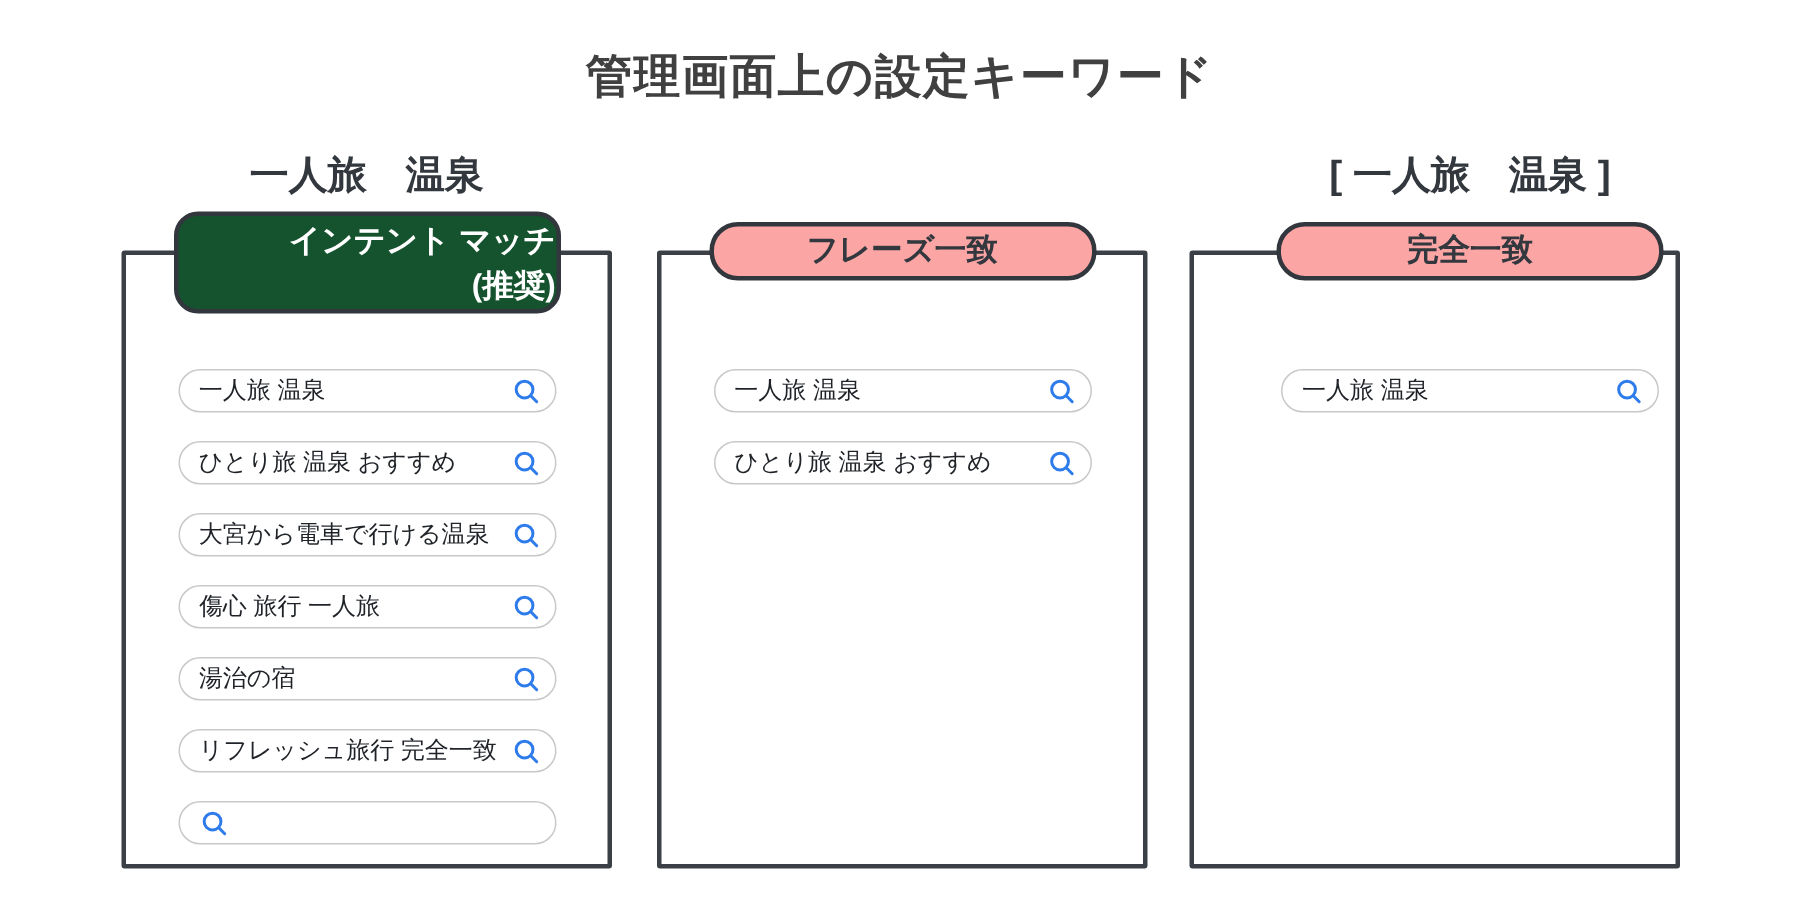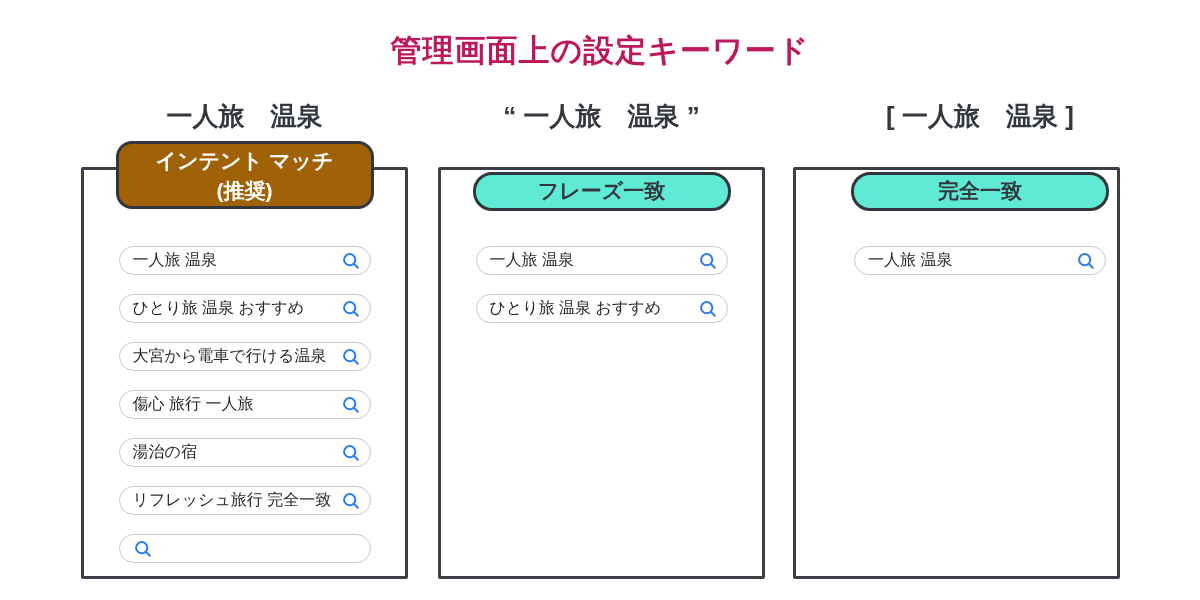--- a/index.html
+++ b/index.html
@@ -2,21 +2,21 @@
 <html><head>
 <meta charset="utf-8">
 <style>
   html, body { margin:0; padding:0; background:#ffffff; }
   body { font-family:"Liberation Sans","DejaVu Sans",sans-serif; }
   .canvas { position:relative; width:1200px; height:600px; background:#ffffff; overflow:hidden; }
 
   .title {
     position:absolute; top:30px; left:0; width:100%;
     text-align:center; font-size:31px; font-weight:bold;
-    color:#be185d; letter-spacing:1px;
+    color:#404040; letter-spacing:1px;
   }
 
   .column { position:absolute; top:0; width:327px; height:600px; }
   .col-1 { left:81px; }
   .col-2 { left:438px; }
   .col-3 { left:793px;padding-left:47px; }
 
   .keyword {
     position:absolute; top:99px; left:-20px; right:-20px;
     text-align:center; font-size:26px; font-weight:bold; color:#33383e;
@@ -29,27 +29,27 @@
     border:3px solid #3a4046; background:#ffffff; border-radius:2px;
   }
 
   .badge {
     position:absolute; left:50%; transform:translateX(-50%);
     box-sizing:border-box; border:3px solid #32373d;
     text-align:center; font-weight:bold; z-index:2; white-space:nowrap;
   }
   .badge-primary {
     top:141px; width:258px; height:68px;
-    background:#a16207; color:#ffffff; border-radius:16px;
-    font-size:21px; line-height:1.43; padding-top:2px;
+    background:#14532d; color:#ffffff; border-radius:16px;
+    font-size:21px; line-height:1.43; padding-top:2px;text-align:right;
   }
   .badge-plain {
     top:148px; width:258px; height:39px;
-    background:#5eead4; color:#33383e; border-radius:19px;
-    font-size:21px; line-height:32px;margin-top:24px;
+    background:#fca5a5; color:#33383e; border-radius:19px;
+    font-size:21px; line-height:32px;
   }
 
   .pills {
     position:absolute; top:246px; left:50%; transform:translateX(-50%);
     display:flex; flex-direction:column; gap:19px; z-index:1;
   }
   .pill {
     box-sizing:border-box; width:252px; height:29px;
     border:1.5px solid #c6c8ca; border-radius:15px; background:#ffffff;
     display:flex; align-items:center; padding:0 9px 0 13px;
@@ -120,21 +120,20 @@
       <div class="pill">
         <svg class="mag" width="20" height="20" viewBox="0 0 20 20">
             <circle cx="8.7" cy="8.7" r="5.6" fill="none" stroke="#2e7ceb" stroke-width="2"></circle>
             <line x1="13" y1="13" x2="16.8" y2="16.8" stroke="#2e7ceb" stroke-width="2" stroke-linecap="round"></line>
           </svg>
       </div>
     </div>
   </div>
 
   <div class="column col-2">
-    <div class="keyword">“ 一人旅　温泉 ”</div>
     <div class="box"></div>
     <div class="badge badge-plain">フレーズ一致</div>
     <div class="pills">
       <div class="pill">
         <span class="pill-text">一人旅 温泉</span>
         <svg class="mag" width="20" height="20" viewBox="0 0 20 20">
             <circle cx="8.7" cy="8.7" r="5.6" fill="none" stroke="#2e7ceb" stroke-width="2"></circle>
             <line x1="13" y1="13" x2="16.8" y2="16.8" stroke="#2e7ceb" stroke-width="2" stroke-linecap="round"></line>
           </svg>
       </div>

